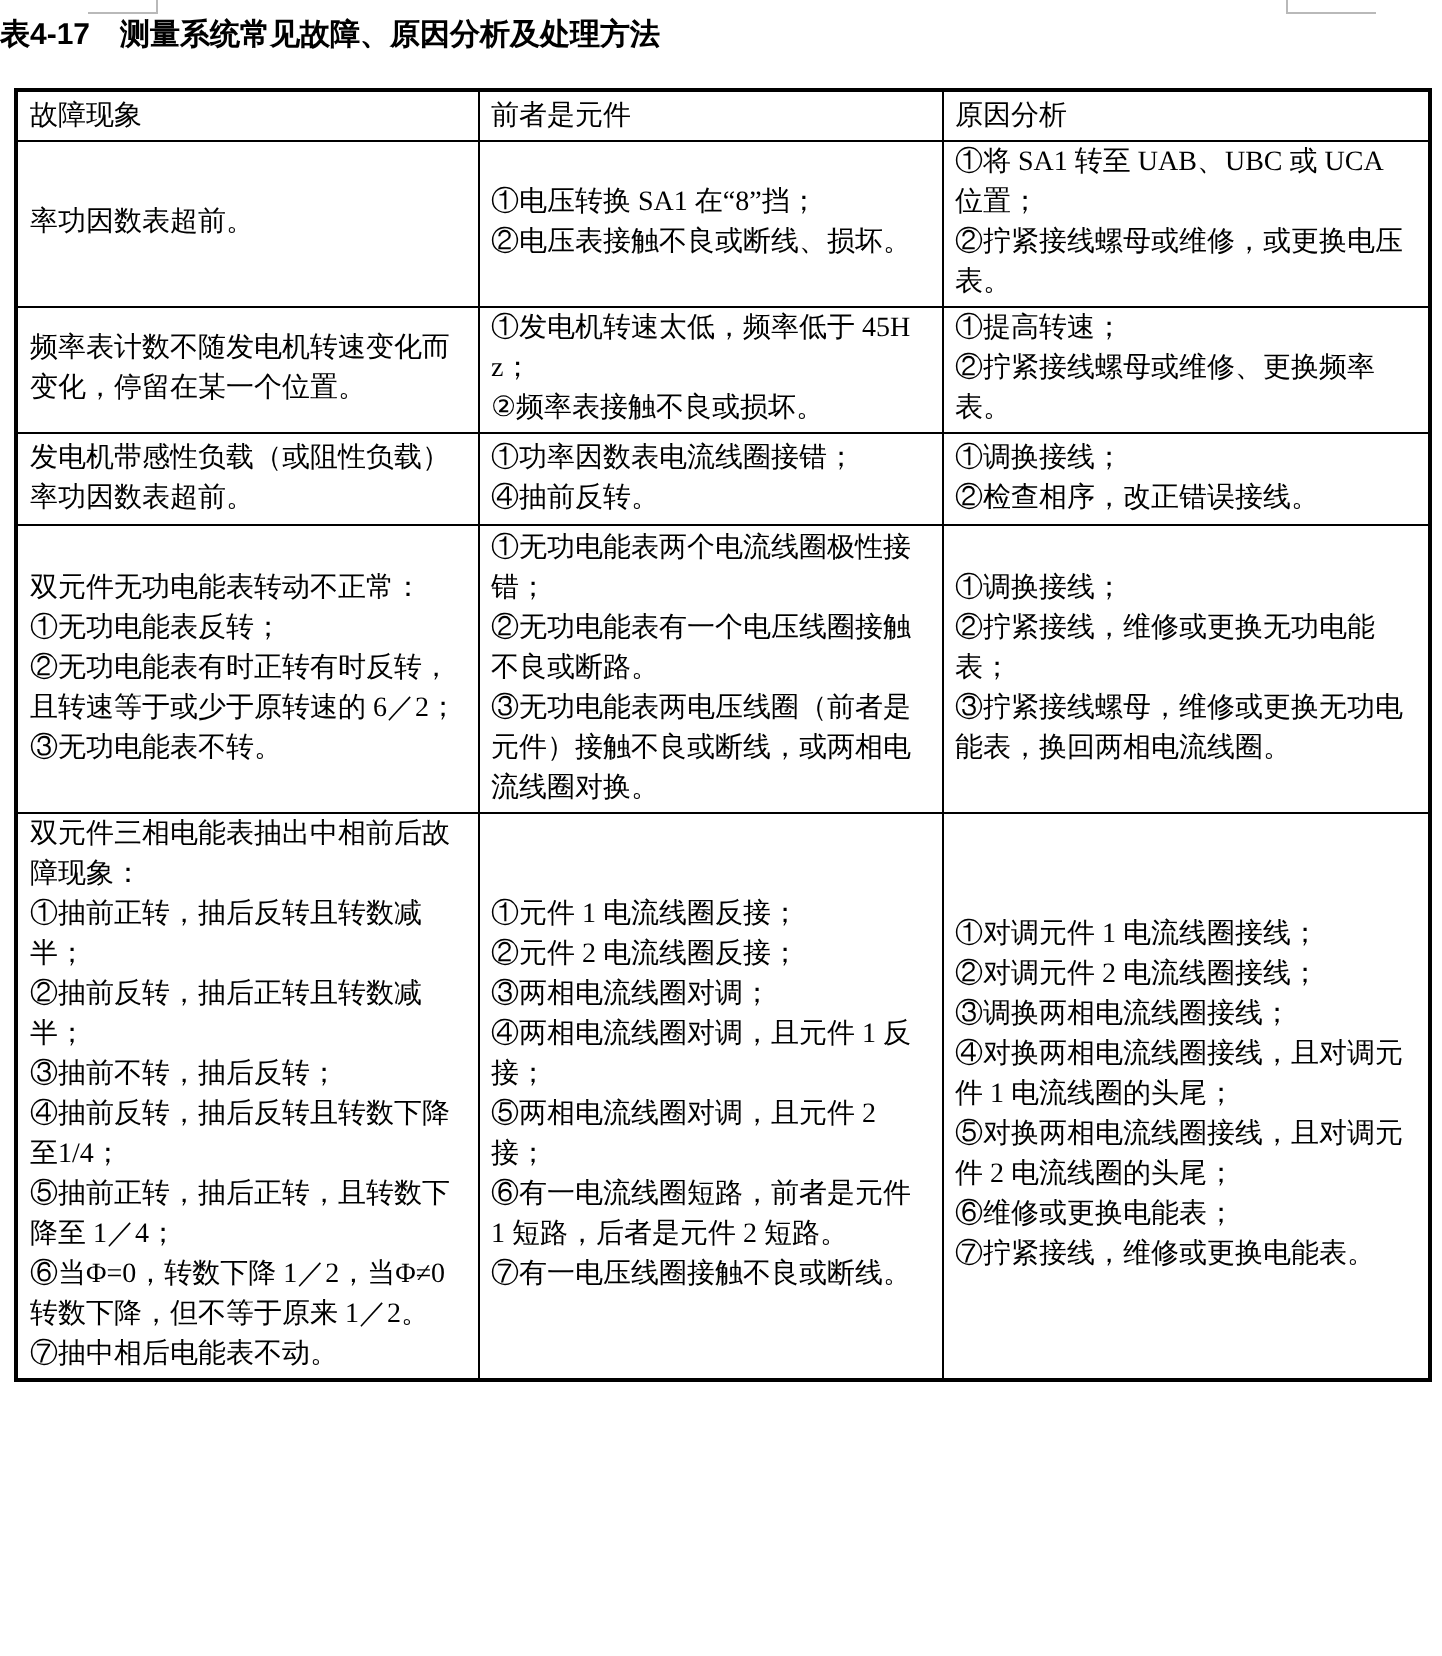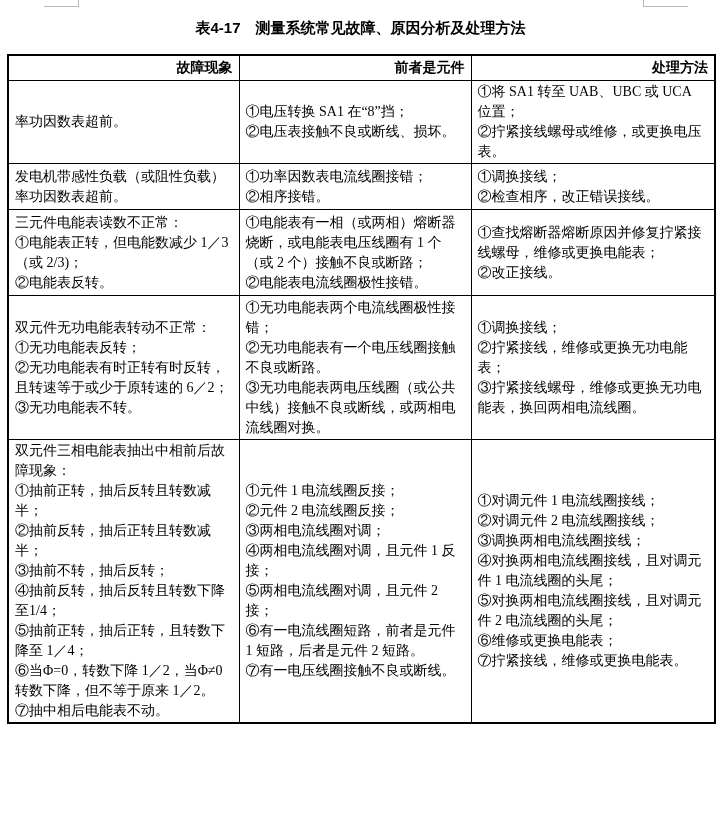--- a/index.html
+++ b/index.html
@@ -5,31 +5,31 @@
   html,body{margin:0;padding:0;}
   body{
     width:721px;height:828px;background:#ffffff;color:#000;
     font-family:"Liberation Serif","DejaVu Serif",serif;
     overflow:hidden;position:relative;
   }
   .margin-mark{position:absolute;top:0;height:6px;}
   .margin-mark.left{left:44px;width:34px;border-bottom:1px solid #b9b9b9;border-right:1px solid #b9b9b9;}
   .margin-mark.right{left:643px;width:44px;border-bottom:1px solid #b9b9b9;border-left:1px solid #b9b9b9;}
   .doc-title{
-    margin-top:18px;text-align:center;
+    margin-top:8px;
     font-family:"Liberation Sans","DejaVu Sans",sans-serif;
     font-weight:bold;font-size:15px;line-height:20px;white-space:pre;
   }
   table.fault-table{
     border-collapse:collapse;table-layout:fixed;
     margin:16px 0 0 7px;width:707px;border:2px solid #000;
   }
   col.c1{width:231px;} col.c2{width:232px;} col.c3{width:244px;}
   th,td{border:1px solid #000;font-size:14px;padding:1px 6px;vertical-align:middle;}
-  th{height:22px;font-weight:bold;text-align:right;}
+  th{height:22px;font-weight:normal;text-align:left;}
   td{line-height:20px;text-align:left;white-space:pre-line;word-break:break-all;}
   tr.r1 td{height:60px;}
   tr.r2 td{height:43px;}
   tr.r3 td{height:43px;margin-top:23px;}
   tr.r4 td{height:118px;}
   tr.r5 td{height:83px;}
   tr.r6 td{height:141px;}
   tr.r7 td{height:252px;}
 </style>
 </head>
@@ -43,55 +43,53 @@
 <table class="fault-table">
   <colgroup>
       <col class="c1">
       <col class="c2">
       <col class="c3">
     </colgroup>
   <thead>
     <tr>
       <th>故障现象</th>
       <th>前者是元件</th>
-      <th>处理方法</th>
+      <th>原因分析</th>
     </tr>
   </thead>
   <tbody>
     <tr class="r1">
       <td>率功因数表超前。</td>
       <td>①电压转换 SA1 在“8”挡；
 ②电压表接触不良或断线、损坏。</td>
       <td>①将 SA1 转至 UAB、UBC 或 UCA 位置；
 ②拧紧接线螺母或维修，或更换电压表。</td>
     </tr>
+    <tr class="r2">
+      <td>频率表计数不随发电机转速变化而变化，停留在某一个位置。</td>
+      <td>①发电机转速太低，频率低于 45Hz；
+②频率表接触不良或损坏。</td>
+      <td>①提高转速；
+②拧紧接线螺母或维修、更换频率表。</td>
+    </tr>
     <tr class="r3">
       <td>发电机带感性负载（或阻性负载）率功因数表超前。</td>
       <td>①功率因数表电流线圈接错；
-②相序接错。</td>
+④抽前反转。</td>
       <td>①调换接线；
 ②检查相序，改正错误接线。</td>
-    </tr>
-    <tr class="r5">
-      <td>三元件电能表读数不正常：
-①电能表正转，但电能数减少 1／3（或 2/3)；
-②电能表反转。</td>
-      <td>①电能表有一相（或两相）熔断器烧断，或电能表电压线圈有 1 个（或 2 个）接触不良或断路；
-②电能表电流线圈极性接错。</td>
-      <td>①查找熔断器熔断原因并修复拧紧接线螺母，维修或更换电能表；
-②改正接线。</td>
     </tr>
     <tr class="r6">
       <td>双元件无功电能表转动不正常：
 ①无功电能表反转；
 ②无功电能表有时正转有时反转，且转速等于或少于原转速的 6／2；
 ③无功电能表不转。</td>
       <td>①无功电能表两个电流线圈极性接错；
 ②无功电能表有一个电压线圈接触不良或断路。
-③无功电能表两电压线圈（或公共中线）接触不良或断线，或两相电流线圈对换。</td>
+③无功电能表两电压线圈（前者是元件）接触不良或断线，或两相电流线圈对换。</td>
       <td>①调换接线；
 ②拧紧接线，维修或更换无功电能表；
 ③拧紧接线螺母，维修或更换无功电能表，换回两相电流线圈。</td>
     </tr>
     <tr class="r7">
       <td>双元件三相电能表抽出中相前后故障现象：
 ①抽前正转，抽后反转且转数减半；
 ②抽前反转，抽后正转且转数减半；
 ③抽前不转，抽后反转；
 ④抽前反转，抽后反转且转数下降至1/4；

